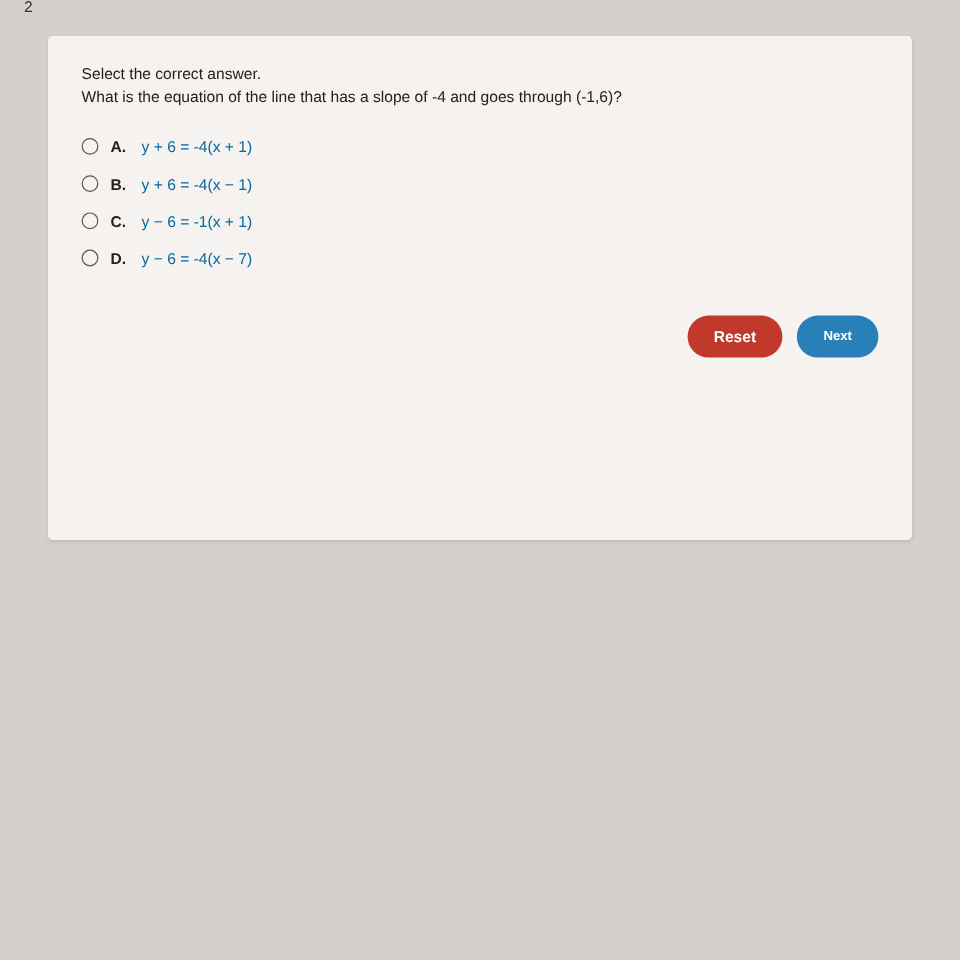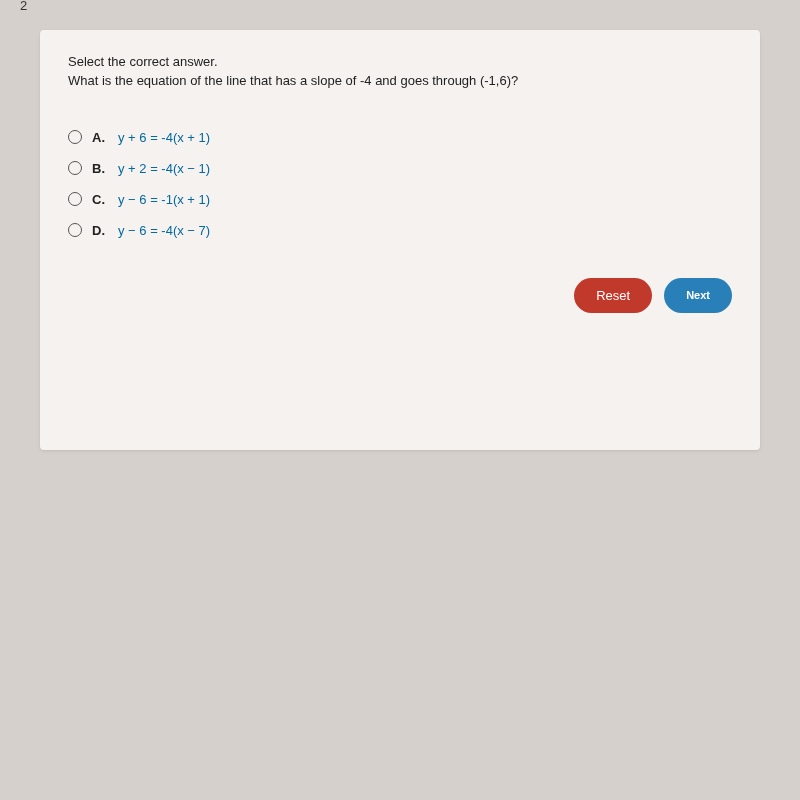--- a/index.html
+++ b/index.html
@@ -38,21 +38,21 @@
 
     .instruction {
       font-size: 13px;
       color: #222;
       margin-bottom: 2px;
     }
 
     .question-text {
       font-size: 13px;
       color: #222;
-      margin-bottom: 39px;
+      margin-bottom: 24px;
       line-height: 1.5;
     }
 
     .options-list {
       list-style: none;
       margin-bottom: 40px;
     }
 
     .option-item {
       display: flex;
@@ -92,21 +92,21 @@
       margin-top: 20px;
     }
 
     .btn-reset {
       background-color: #c0392b;
       color: white;
       border: none;
       border-radius: 20px;
       padding: 10px 22px;
       font-size: 13px;
-      font-weight: normal;
+      font-weight: bold;
       cursor: pointer;
     }
 
     .btn-next {
       background-color: #2980b9;
       color: white;
       border: none;
       border-radius: 20px;
       padding: 10px 22px;
       font-size: 11px;
@@ -130,21 +130,21 @@
 
     <ul class="options-list">
       <li class="option-item">
         <div class="option-radio"></div>
         <span class="option-label">A.</span>
         <span class="option-text">y + 6 = -4(x + 1)</span>
       </li>
       <li class="option-item">
         <div class="option-radio"></div>
         <span class="option-label">B.</span>
-        <span class="option-text">y + 2 = -4(x − 1)</span>
+        <span class="option-text">y + 6 = -4(x − 1)</span>
       </li>
       <li class="option-item">
         <div class="option-radio"></div>
         <span class="option-label">C.</span>
         <span class="option-text">y − 6 = -1(x + 1)</span>
       </li>
       <li class="option-item">
         <div class="option-radio"></div>
         <span class="option-label">D.</span>
         <span class="option-text">y − 6 = -4(x − 7)</span>

